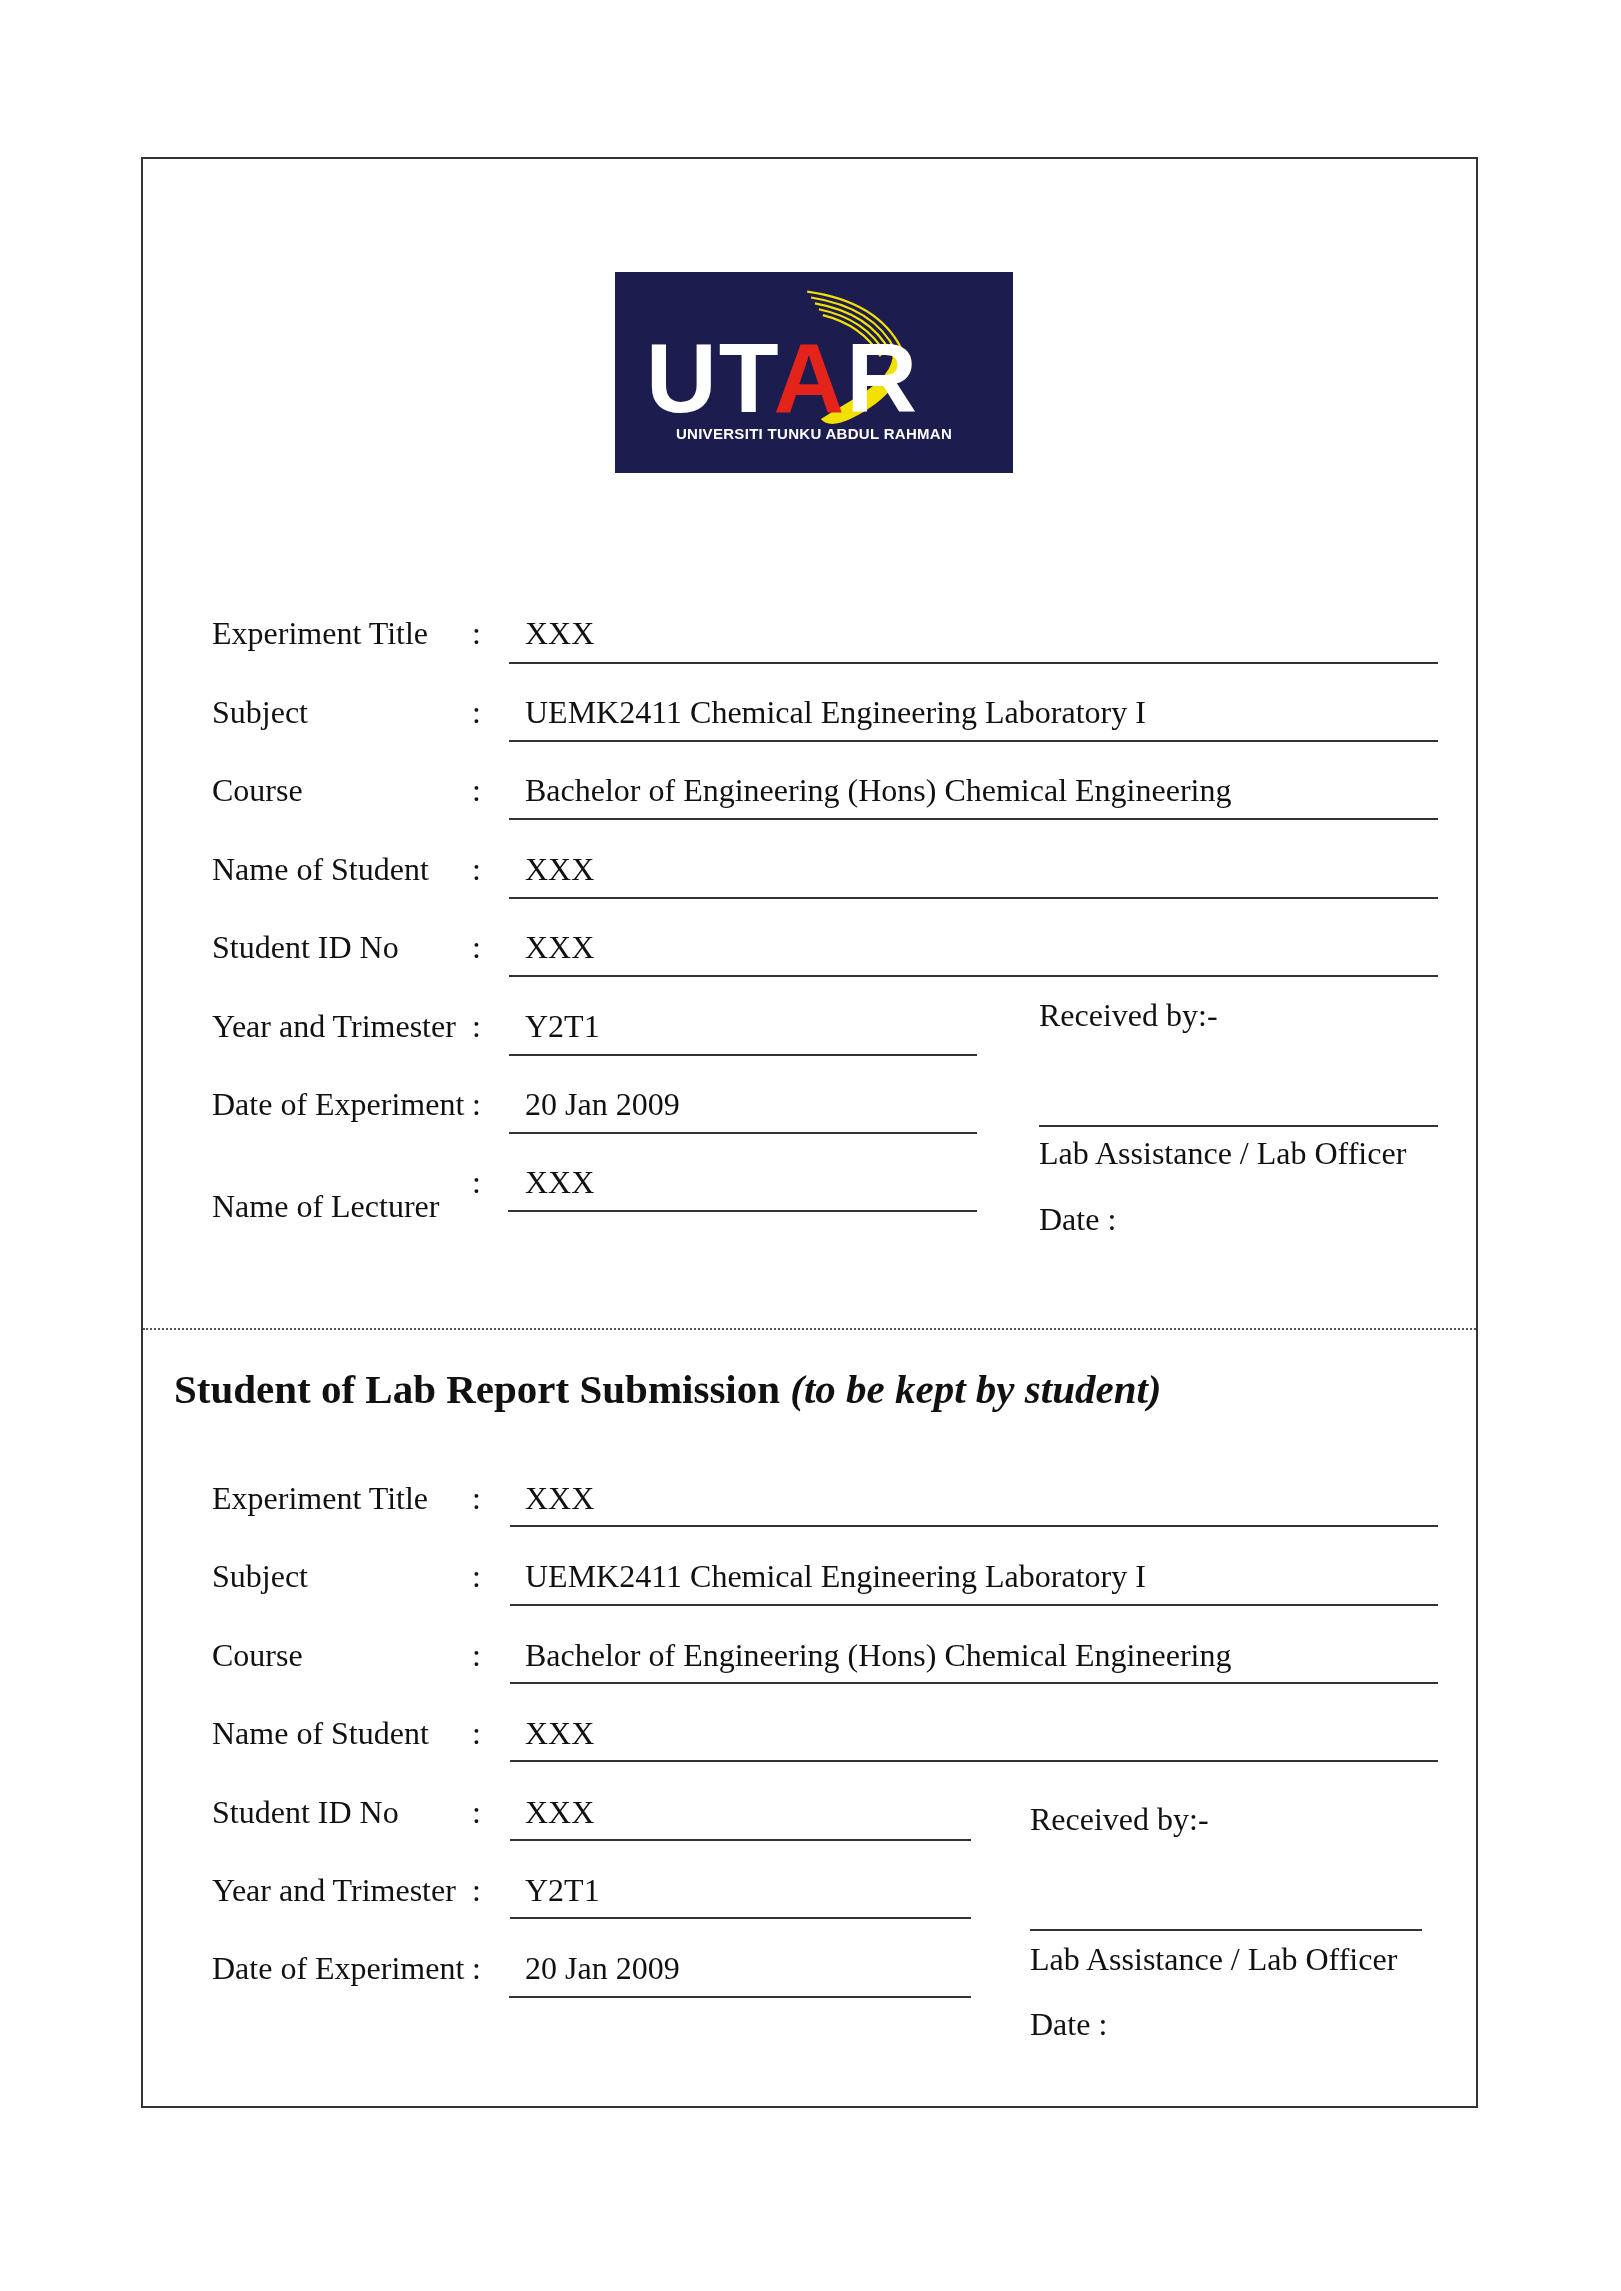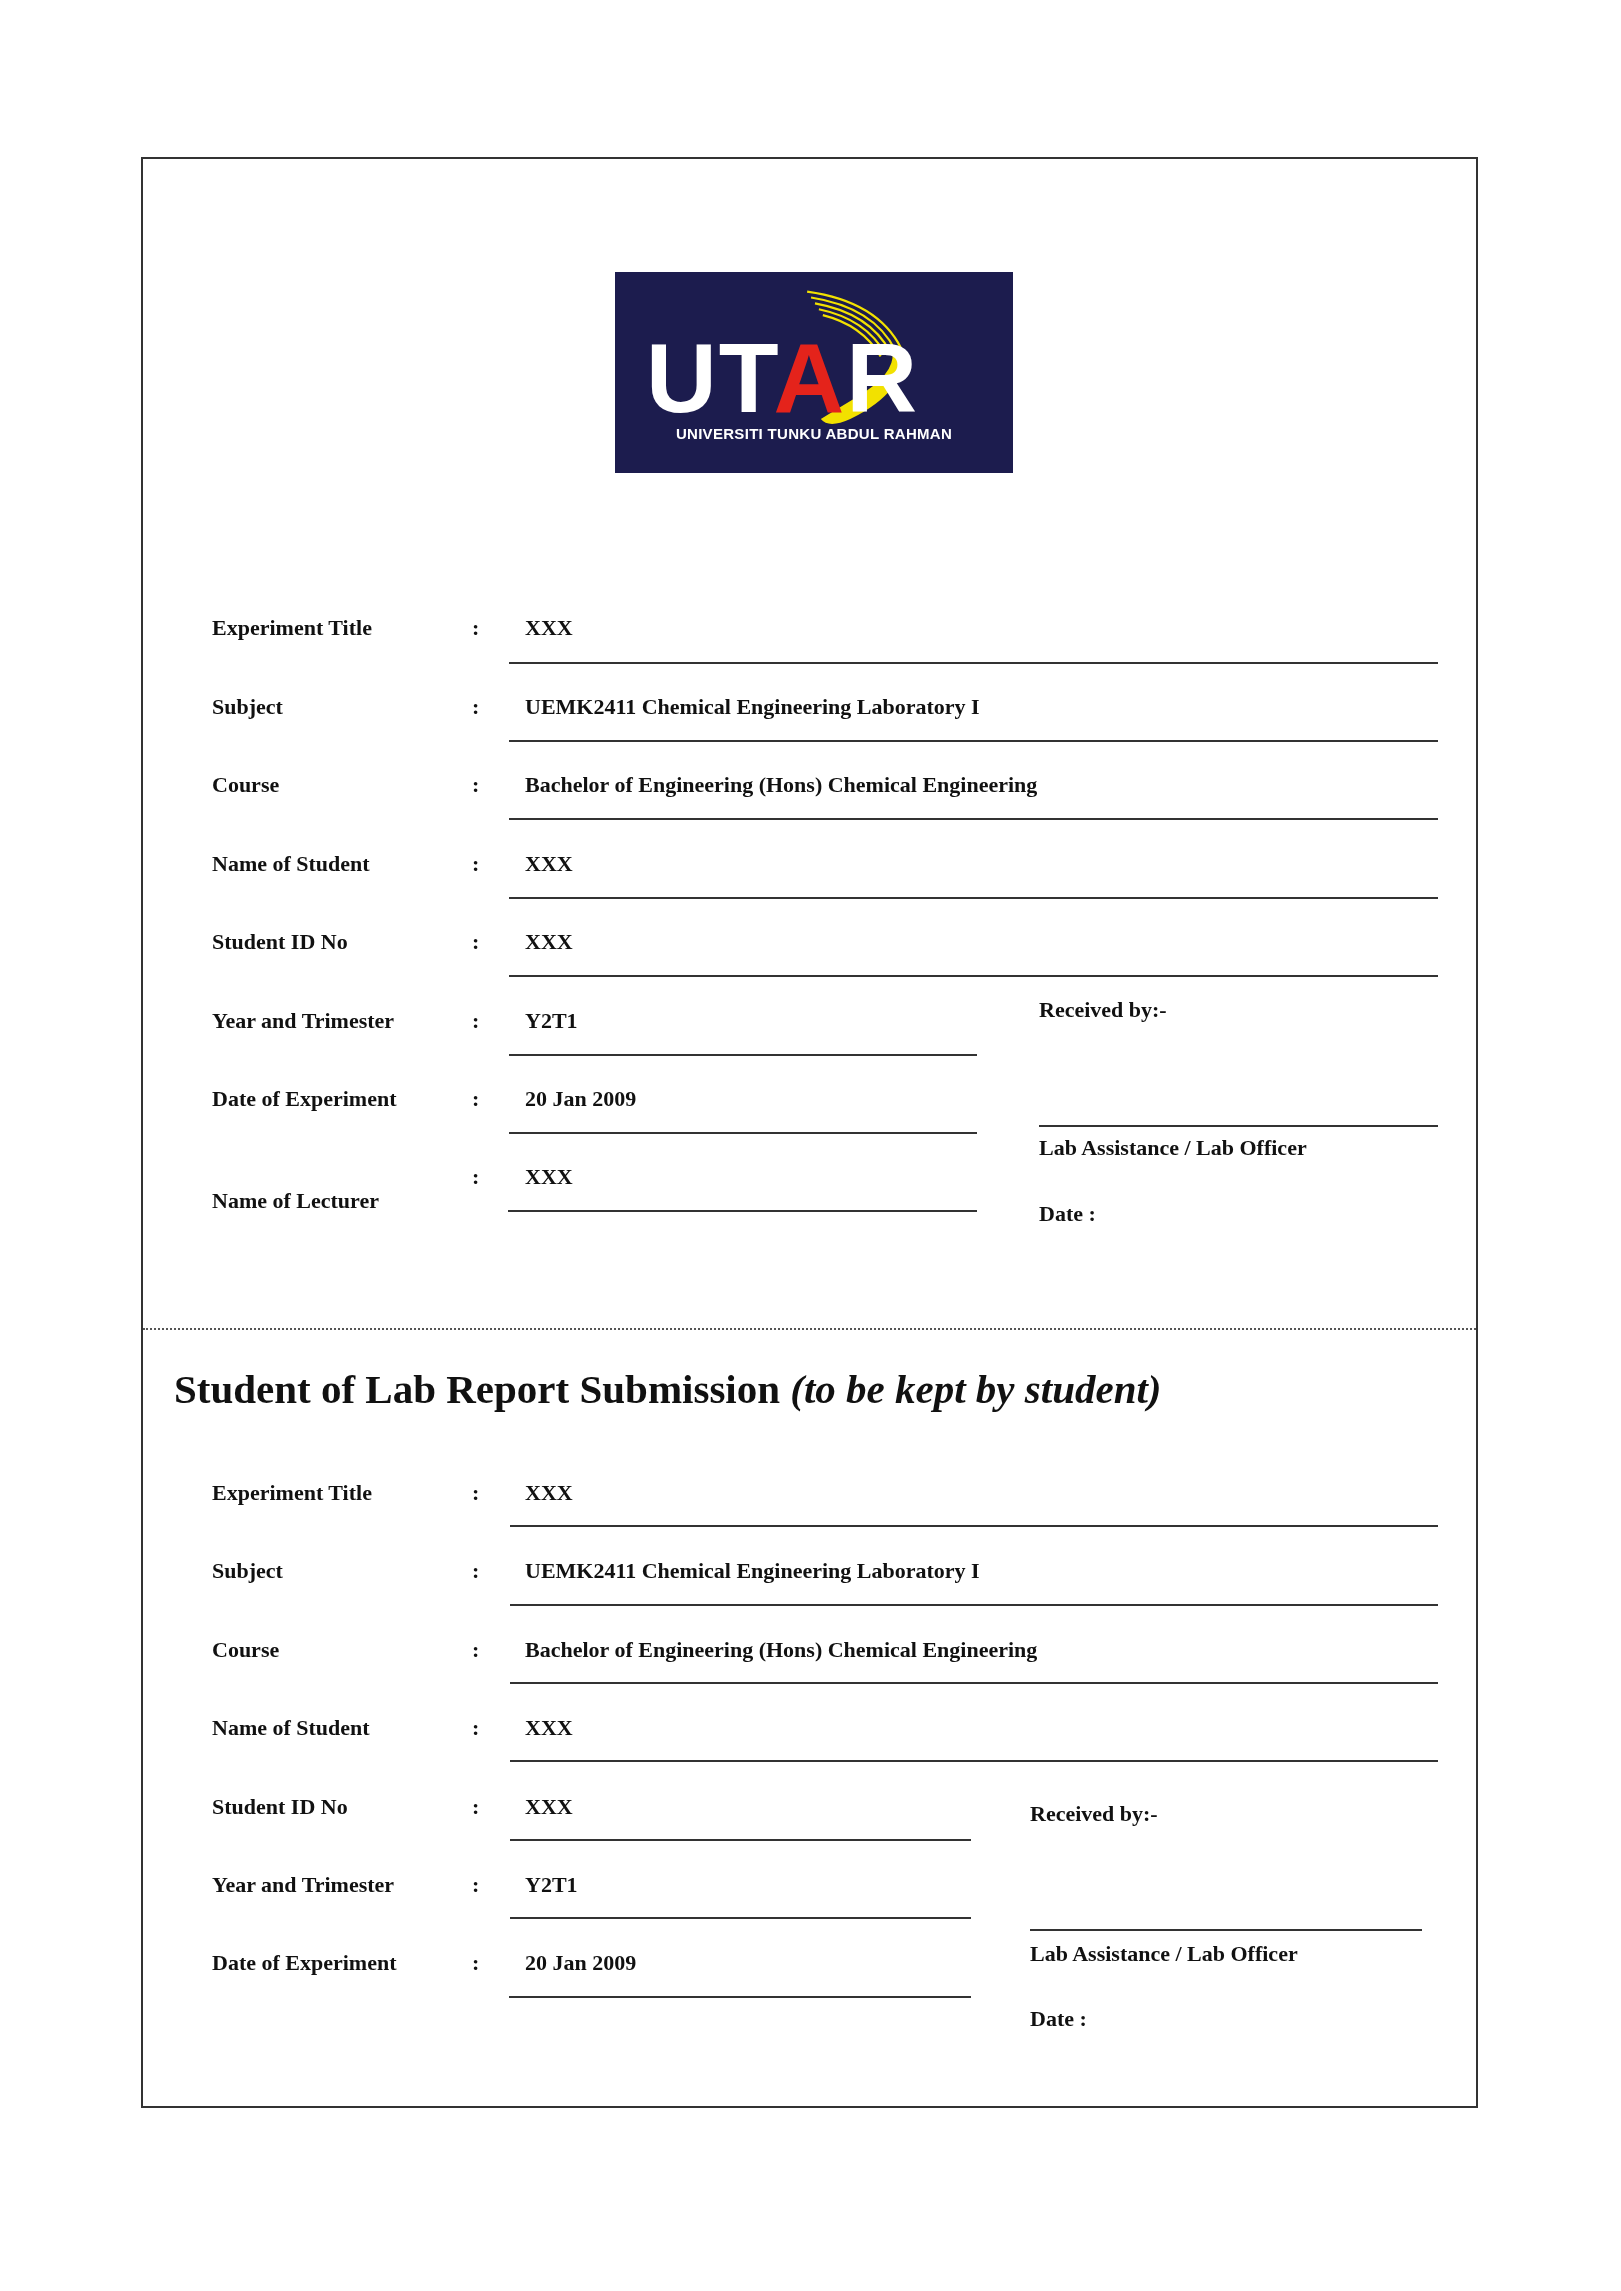--- a/index.html
+++ b/index.html
@@ -1,21 +1,21 @@
 <!DOCTYPE html>
 <html><head>
   <meta charset="utf-8">
   <style>
     html, body { margin: 0; padding: 0; background: #ffffff; }
     body { width: 1621px; height: 2292px; position: relative; overflow: hidden;
            font-family: "Liberation Serif", "DejaVu Serif", serif; color: #111; }
     .frame { position: absolute; left: 141px; top: 157px; width: 1337px; height: 1951px;
              border: 2px solid #333; box-sizing: border-box; }
     .abs { position: absolute; }
-    .txt { font-size: 22px; line-height: 1; white-space: nowrap; font-weight: bold; }
+    .txt { font-size: 32px; line-height: 1; white-space: nowrap; }
     .uline { position: absolute; height: 0; border-top: 2px solid #333; }
     .logo { position: absolute; left: 615px; top: 272px; width: 398px; height: 201px; background: #1c1c4e; }
     .logo .word { position: absolute; left: 31px; top: 57px; font-family: Liberation Sans, sans-serif;
                   font-weight: bold; font-size: 98px; color: #ffffff; letter-spacing: 2px; line-height: 1; }
     .logo .word .a { color: #e4231b; }
     .logo .sub { position: absolute; left: 0; width: 100%; top: 153px; text-align: center;
                  font-family: "Liberation Sans", "DejaVu Sans", sans-serif; font-weight: bold;
                  font-size: 15px; color: #ffffff; letter-spacing: 0.3px; }
     .logo svg { position: absolute; left: 0; top: 0; }
     .sep { position: absolute; left: 143px; width: 1333px; top: 1328px; border-top: 2px dotted #555; height: 0; }

